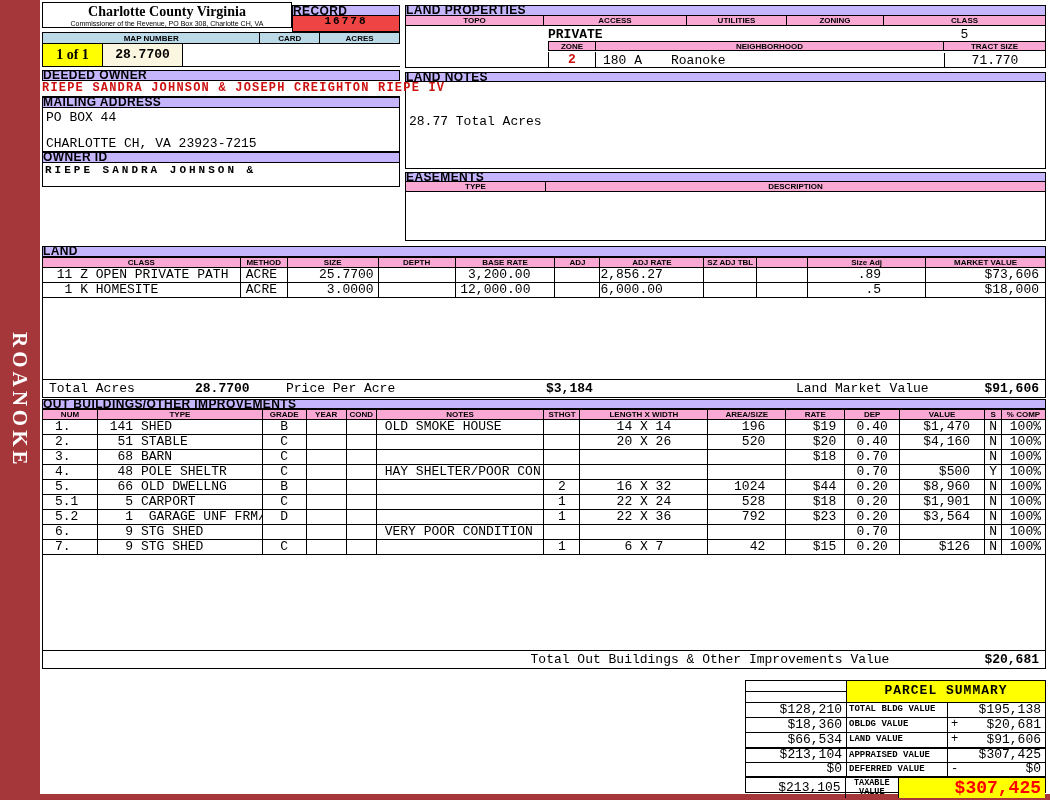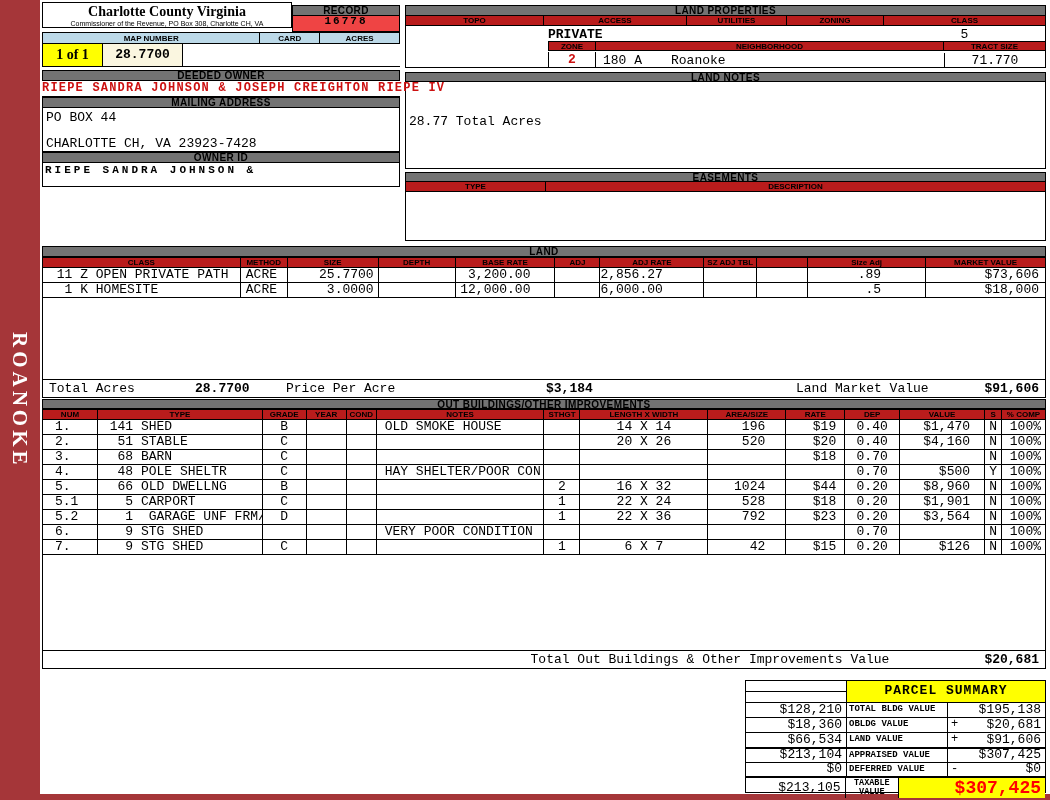--- a/index.html
+++ b/index.html
@@ -8,25 +8,25 @@
   .abs{position:absolute}
   .mono{font-family:"Liberation Mono","DejaVu Sans Mono",monospace}
   .serif{font-family:"Liberation Serif","DejaVu Serif",serif}
   .pre{white-space:pre}
   .tc{text-align:center}.tr{text-align:right}
   .pl2{padding-left:2px}.pl3{padding-left:3px}.pl4{padding-left:4px}.pl5{padding-left:5px}
   .pl6{padding-left:6px}.pl8{padding-left:8px}.pl12{padding-left:12px}
   .pr4{padding-right:4px}.pr6{padding-right:6px}.pr8{padding-right:8px}.pr14{padding-right:14px}
   .pr16{padding-right:4px}.pr20{padding-right:20px}.pr24{padding-right:24px}
   .pr44{padding-right:44px}.pr46{padding-right:46px}
-  .bar{background:#737373;border:1px solid #000;box-sizing:border-box;
-       font-weight:bold;font-size:10px;letter-spacing:.4px;text-align:center;line-height:9px}
+  .bar{background:#c4b5fd;border:1px solid #000;box-sizing:border-box;
+       font-weight:bold;font-size:12px;letter-spacing:.4px;line-height:9px}
   .hrow{display:flex;border-left:1px solid #000;background:#fff}
   .hc{box-sizing:border-box;border-right:1px solid #000;border-top:1px solid #000;border-bottom:1px solid #000;
-      font-weight:bold;font-size:8px;text-align:center;line-height:10px;height:11px;overflow:hidden;background:#b91c1c}
+      font-weight:bold;font-size:8px;text-align:center;line-height:10px;height:11px;overflow:hidden;background:#f9a8d4}
   .hcb{background:#BCD9E8;height:12px;line-height:11px}
   .trow{display:flex;border-left:1px solid #000;border-bottom:1px solid #000;background:#fff}
   .cell{box-sizing:border-box;border-right:1px solid #000;height:14px;line-height:13px;
         font-size:13px;overflow:hidden;font-family:"Liberation Mono","DejaVu Sans Mono",monospace}
   
   .l1{width:198px}.l2{width:47px}.l3{width:91px}.l4{width:77px}.l5{width:100px}.l6{width:45px}
   .l7{width:104px}.l8{width:53px}.l9{width:51px}.l10{width:118px}.l11{width:120px}
   
   .o1{width:55px}.o2{width:165px}.o3{width:44px}.o4{width:40px}.o5{width:30px}.o6{width:168px}
   .o7{width:36px}.o8{width:128px}.o9{width:78px}.o10{width:59px}.o11{width:55px}.o12{width:85px}
@@ -62,21 +62,21 @@
   </div>
   <div class="trow" style="height:22px">
     <div class="cell serif ylw tc" style="width:60px;height:22px;line-height:21px;font-weight:bold;font-size:14px;font-family:'Liberation Serif',serif">1 of 1</div>
     <div class="cell tc" style="width:80px;height:22px;line-height:21px;font-weight:bold;font-size:13px;background:#FAF6E0">28.7700</div>
   </div>
   <div class="bar" style="margin-top:3px;height:11px">DEEDED OWNER</div>
   <div class="mono" style="height:15px;line-height:15px;font-weight:bold;font-size:12px;letter-spacing:1.2px;color:#CC1111;white-space:nowrap;overflow:visible;position:relative;z-index:5;border-bottom:1px solid #000">RIEPE SANDRA JOHNSON &amp; JOSEPH CREIGHTON RIEPE IV</div>
   <div class="bar" style="height:11px">MAILING ADDRESS</div>
   <div style="box-sizing:border-box;height:44px;border:1px solid #000;border-top:none;position:relative">
     <div class="mono abs pl3" style="top:2px;font-size:13px">PO BOX 44</div>
-    <div class="mono abs pl3" style="top:28px;font-size:13px">CHARLOTTE CH, VA 23923-7428</div>
+    <div class="mono abs pl3" style="top:28px;font-size:13px">CHARLOTTE CH, VA 23923-7215</div>
   </div>
   <div class="bar" style="height:11px">OWNER ID</div>
   <div class="mono pl2" style="box-sizing:border-box;height:24px;line-height:15px;border:1px solid #000;border-top:none;font-weight:bold;font-size:11px;letter-spacing:3px">RIEPE SANDRA JOHNSON &amp;</div>
 </div>
 
 <div class="abs" style="left:405px;top:5px;width:641px;height:63px;box-sizing:border-box;border:1px solid #000">
   <div class="bar" style="height:10px;line-height:9px;border:none;border-bottom:1px solid #000">LAND PROPERTIES</div>
   <div style="display:flex">
     <div class="hc" style="width:138px;height:10px;border-top:none">TOPO</div>
     <div class="hc" style="width:143px;height:10px;border-top:none">ACCESS</div>

